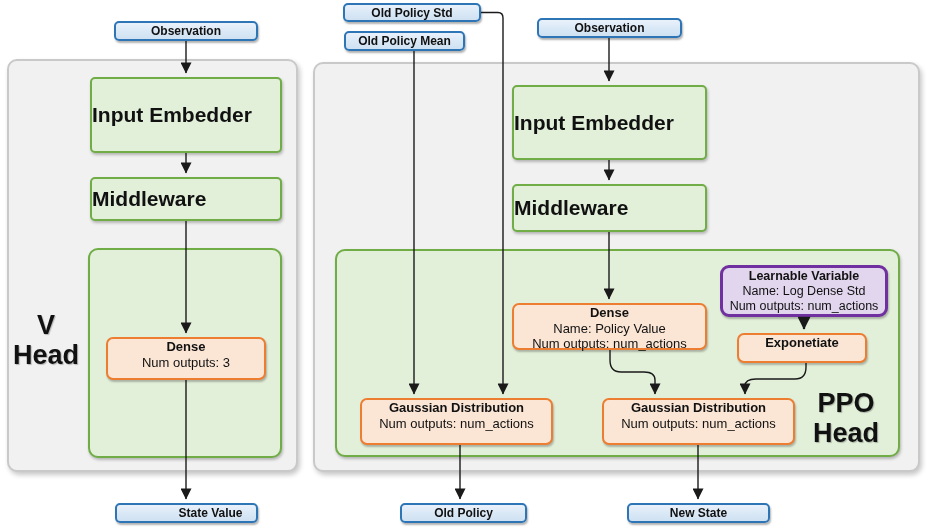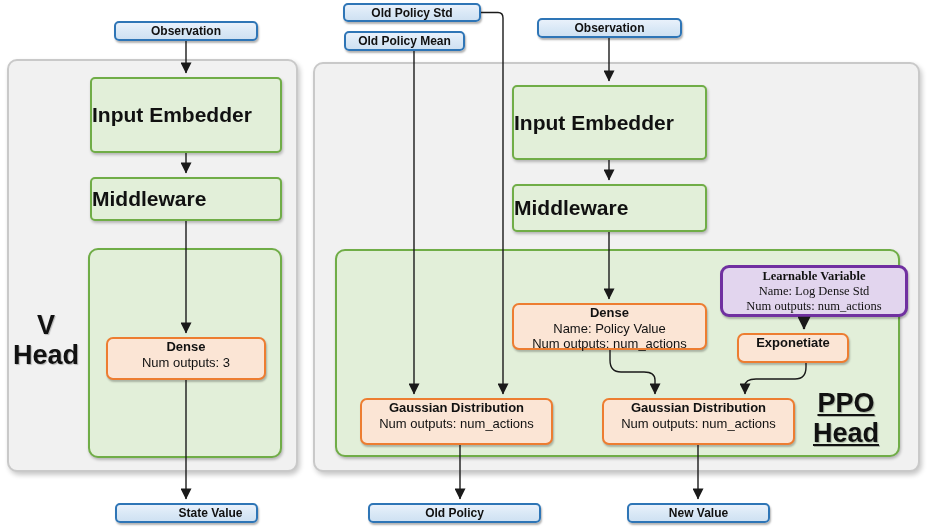--- a/index.html
+++ b/index.html
@@ -107,57 +107,57 @@
   <div class="abs greenbox" style="left:512px;top:85px;width:195px;height:75px;">
     <span>Input Embedder</span>
   </div>
 
   <div class="abs greenbox" style="left:512px;top:184px;width:195px;height:48px;">
     <span>Middleware</span>
   </div>
 
   <div class="abs head-container" style="left:335px;top:249px;width:565px;height:208px;"></div>
 
-  <div class="abs headlabel" style="left:791px;top:388px;width:110px;text-decoration:underline;">
+  <div class="abs headlabel" style="left:791px;top:388px;width:110px;">
     <div>PPO</div>
     <div>Head</div>
   </div>
 
   <div class="abs orangebox" style="left:512px;top:303px;width:195px;height:47px;">
     <span class="boxtitle">Dense</span>
     <span>Name: Policy Value</span>
     <span>Num outputs: num_actions</span>
   </div>
 
-  <div class="abs purplebox" style="left:720px;top:265px;width:188px;height:52px;font-family:Liberation Serif, serif;">
+  <div class="abs purplebox" style="left:720px;top:265px;width:168px;height:52px;">
     <span class="boxtitle">Learnable Variable</span>
     <span>Name: Log Dense Std</span>
     <span>Num outputs: num_actions</span>
   </div>
 
-  <div class="abs orangebox" style="left:737px;top:333px;width:112px;height:30px;">
+  <div class="abs orangebox" style="left:737px;top:333px;width:130px;height:30px;">
     <span class="boxtitle">Exponetiate</span>
   </div>
 
   <div class="abs orangebox" style="left:360px;top:398px;width:193px;height:47px;">
     <span class="boxtitle">Gaussian Distribution</span>
     <span>Num outputs: num_actions</span>
   </div>
 
   <div class="abs orangebox" style="left:602px;top:398px;width:193px;height:47px;">
     <span class="boxtitle">Gaussian Distribution</span>
     <span>Num outputs: num_actions</span>
   </div>
 
-  <div class="abs pill" style="left:368px;top:503px;width:173px;height:20px;">
+  <div class="abs pill" style="left:400px;top:503px;width:127px;height:20px;">
     <span>Old Policy</span>
   </div>
 
   <div class="abs pill" style="left:627px;top:503px;width:143px;height:20px;">
-    <span>New Value</span>
+    <span>New State</span>
   </div>
 
   <svg id="arrows" width="931" height="529" viewBox="0 0 931 529">
     <defs>
       <marker id="ah" viewBox="0 0 10 10" markerWidth="12" markerHeight="11" refX="9.5" refY="5" orient="auto" markerUnits="userSpaceOnUse">
         <path d="M0,0 L10,5 L0,10 z" fill="#1a1a1a"></path>
       </marker>
       <marker id="ah-big" viewBox="0 0 10 10" markerWidth="15" markerHeight="13" refX="9.5" refY="5" orient="auto" markerUnits="userSpaceOnUse">
         <path d="M0,0 L10,5 L0,10 z" fill="#1a1a1a"></path>
       </marker>

